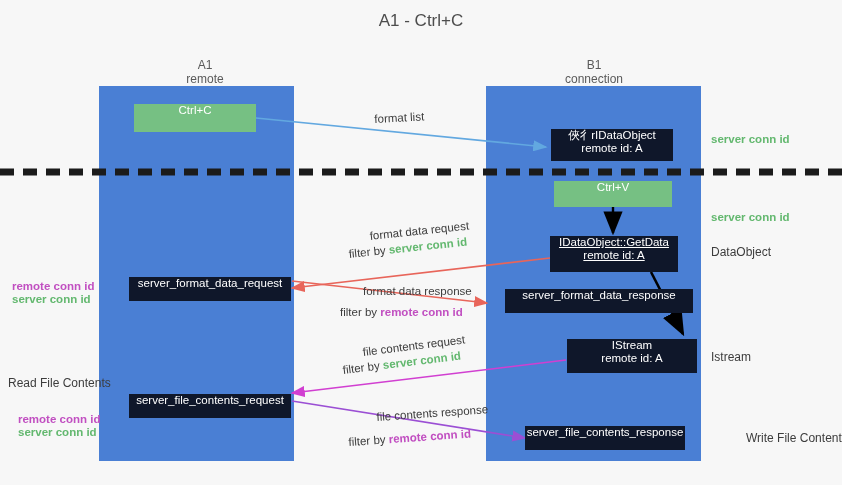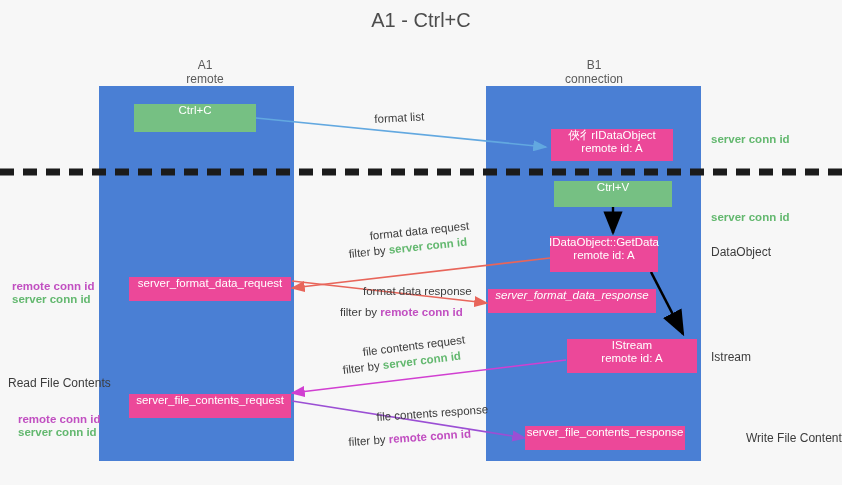--- a/index.html
+++ b/index.html
@@ -9,40 +9,40 @@
     font-family:"Liberation Sans","DejaVu Sans",sans-serif;
     position:relative;overflow:hidden;
     -webkit-font-smoothing:antialiased;
   }
   .stage{position:absolute;inset:0;}
   svg.layer{position:absolute;left:0;top:0;width:842px;height:485px;pointer-events:none;}
 
   
   .title{
     position:absolute;left:0;right:0;top:10px;
-    text-align:center;color:#4d4d4d;font-size:20px;line-height:21px;
+    text-align:center;color:#4d4d4d;font-size:17px;line-height:21px;
   }
 
   
   .colhead{
     position:absolute;text-align:center;color:#5a5a5a;
     font-size:12px;line-height:14px;width:200px;
   }
 
   
   .lane{position:absolute;background:#4a7fd4;}
 
   
   .box{
     position:absolute;box-sizing:border-box;
     display:flex;flex-direction:column;align-items:center;justify-content:flex-start;
     color:#ffffff;font-size:11.5px;line-height:13px;text-align:center;
   }
   .box.green{background:#76c083;}
-  .box.orange{background:#ec4899;}
+  .box.orange{background:#0f172a;}
   .box .l2{font-size:11.5px;}
 
   
   .lbl{position:absolute;color:#3c3c3c;font-size:11.5px;line-height:14px;white-space:nowrap;}
   .lbl.rot{transform-origin:left top;}
   .green-t{color:#63b86f;font-weight:bold;}
   .purple-t{color:#c14fc1;font-weight:bold;}
   .lbl.side{font-weight:bold;font-size:11.5px;}
 </style>
 </head>
@@ -108,35 +108,35 @@
 
   <div class="box orange" style="left:551px;top:129px;width:122px;height:32px;">
     <div>俠彳rIDataObject</div>
     <div class="l2">remote id: A</div>
   </div>
 
   <div class="box green" style="left:554px;top:181px;width:118px;height:26px;">
     <div>Ctrl+V</div>
   </div>
 
-  <div class="box orange" style="left:550px;top:236px;width:108px;height:36px;">
+  <div class="box orange" style="left:550px;top:236px;width:128px;height:36px;text-decoration:underline;">
     <div>IDataObject::GetData</div>
     <div class="l2">remote id: A</div>
   </div>
 
   <div class="box orange" style="left:567px;top:339px;width:130px;height:34px;">
     <div>IStream</div>
     <div class="l2">remote id: A</div>
   </div>
 
   <div class="box orange" style="left:129px;top:277px;width:162px;height:24px;">
     <div>server_format_data_request</div>
   </div>
 
-  <div class="box orange" style="left:488px;top:289px;width:168px;height:24px;font-style:italic;">
+  <div class="box orange" style="left:505px;top:289px;width:188px;height:24px;">
     <div>server_format_data_response</div>
   </div>
 
   <div class="box orange" style="left:129px;top:394px;width:162px;height:24px;">
     <div>server_file_contents_request</div>
   </div>
 
   <div class="box orange" style="left:525px;top:426px;width:160px;height:24px;">
     <div>server_file_contents_response</div>
   </div>

